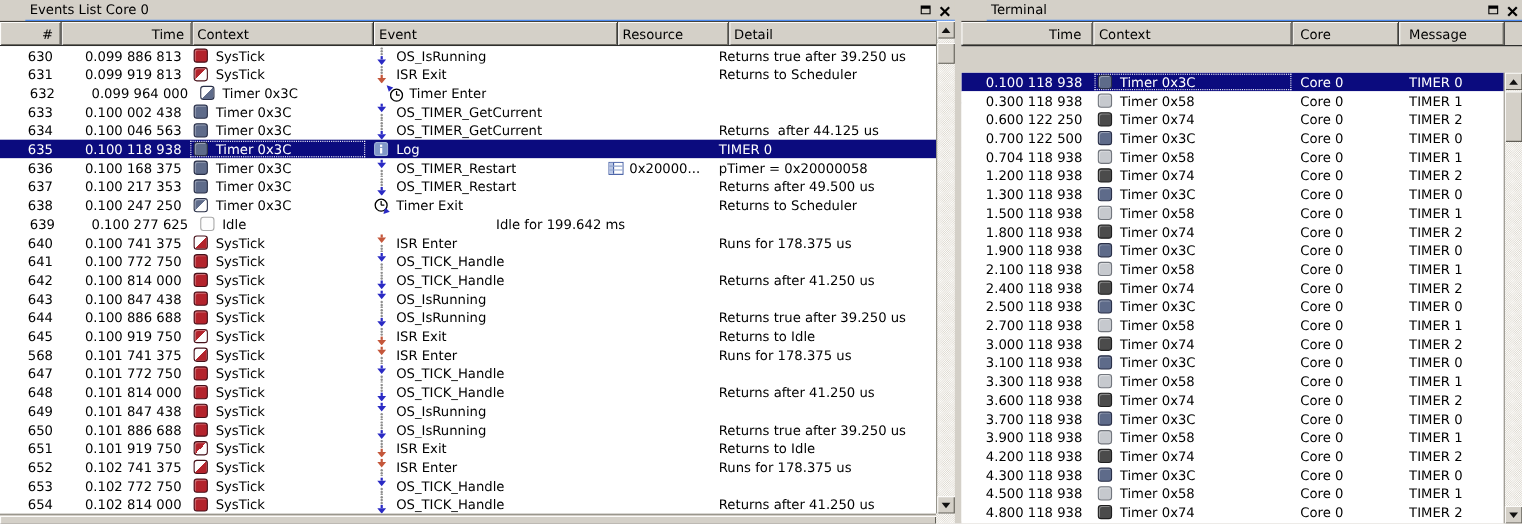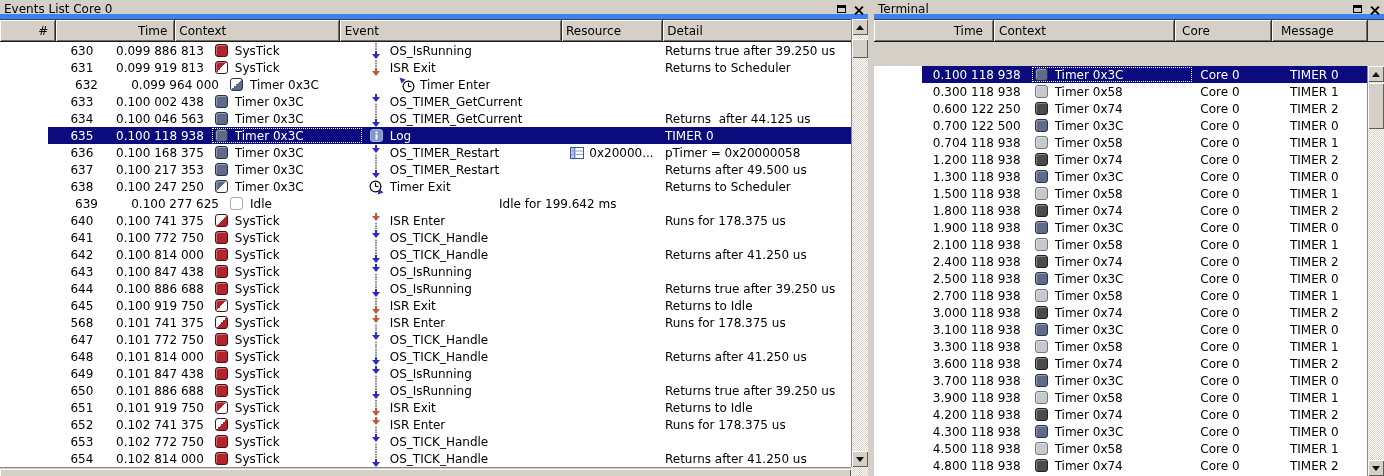--- a/index.html
+++ b/index.html
@@ -5,35 +5,35 @@
   * { margin:0; padding:0; box-sizing:border-box; }
   html,body { width:1384px; height:476px; overflow:hidden; }
   body { font-family:"DejaVu Sans","Liberation Sans",sans-serif; font-size:12px; color:#000;
          background:var(--chrome,#d4d0c8); position:relative; }
 
   .panel { position:absolute; top:0; height:476px; }
   #events-panel { left:0; width:868px; }
   #terminal-panel { left:874px; width:510px; }
 
   .titlebar { position:relative; height:19px; background:var(--chrome); padding:2px 0 0 4px;
-              border-bottom:5px solid #3b82f6; }
+              border-bottom:1px solid #3b82f6;margin-left:23px; }
   .tb-btns { position:absolute; right:3px; top:3px; display:flex; gap:4px; }
   .tb-btn { width:13px; height:12px; display:flex; align-items:center; justify-content:center; }
   .float-glyph { width:9px; height:8px; border:1px solid #000; border-top:3px solid #000; background:transparent; }
   .close-glyph { position:relative; width:9px; height:9px; }
   .close-glyph::before,.close-glyph::after { content:''; position:absolute; left:4px; top:0; width:2px; height:11px; background:#000; }
   .close-glyph::before { transform:rotate(45deg); }
   .close-glyph::after { transform:rotate(-45deg); }
 
   .hdr { display:flex; height:23px; background:var(--chrome); border-top:1px solid #44423c; border-bottom:1px solid #1c1c1c; }
   .hcell { height:100%; padding-top:4px; white-space:pre; overflow:hidden;
            box-shadow:inset 1px 1px 0 #fcfbf9, inset -1px -1px 0 #6e6c64; border-right:1px solid #2e2e2e; }
   .r { text-align:right; }
 
-  .body { position:absolute; background:#fff; overflow:hidden;padding-left:48px; }
+  .body { position:absolute; background:#fff; overflow:hidden; }
   #events-body { left:0; top:42px; width:851px; height:425px; }
   #terminal-body { left:0; top:66px; width:494px; height:410px; }
 
   .row { display:flex; height:17px; align-items:center; background:#fff; color:#000; }
   .row.sel { background:var(--selection,#0b0b7e); color:#fff;justify-content:center; }
   .cell { white-space:pre; overflow:hidden; height:100%; display:flex; align-items:center; }
   .txt { white-space:pre; overflow:hidden; }
 
   
   .c-num { width:57px;  justify-content:flex-end; padding-right:7px; }

